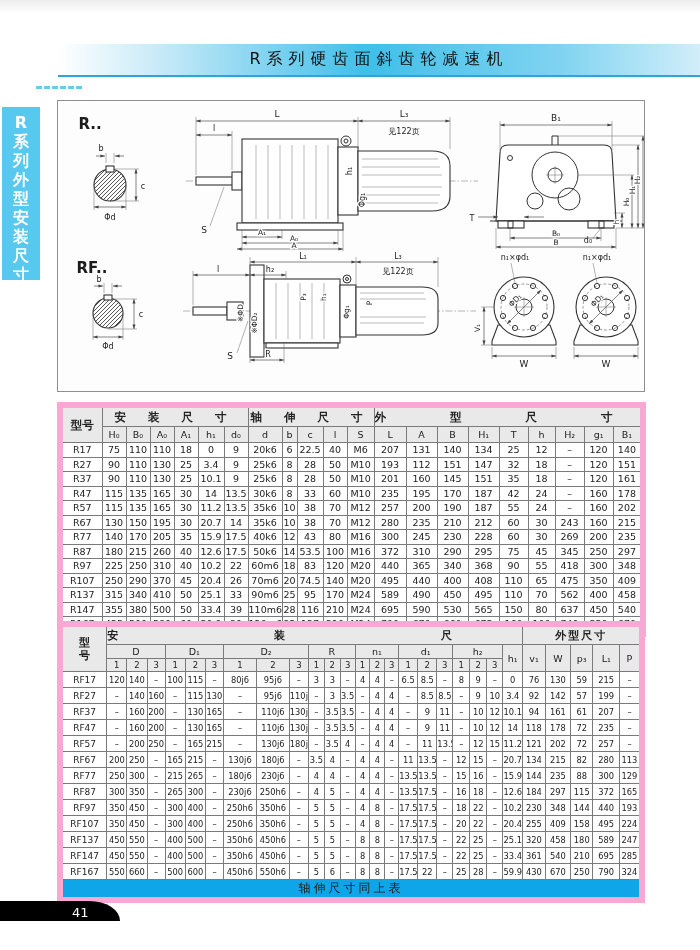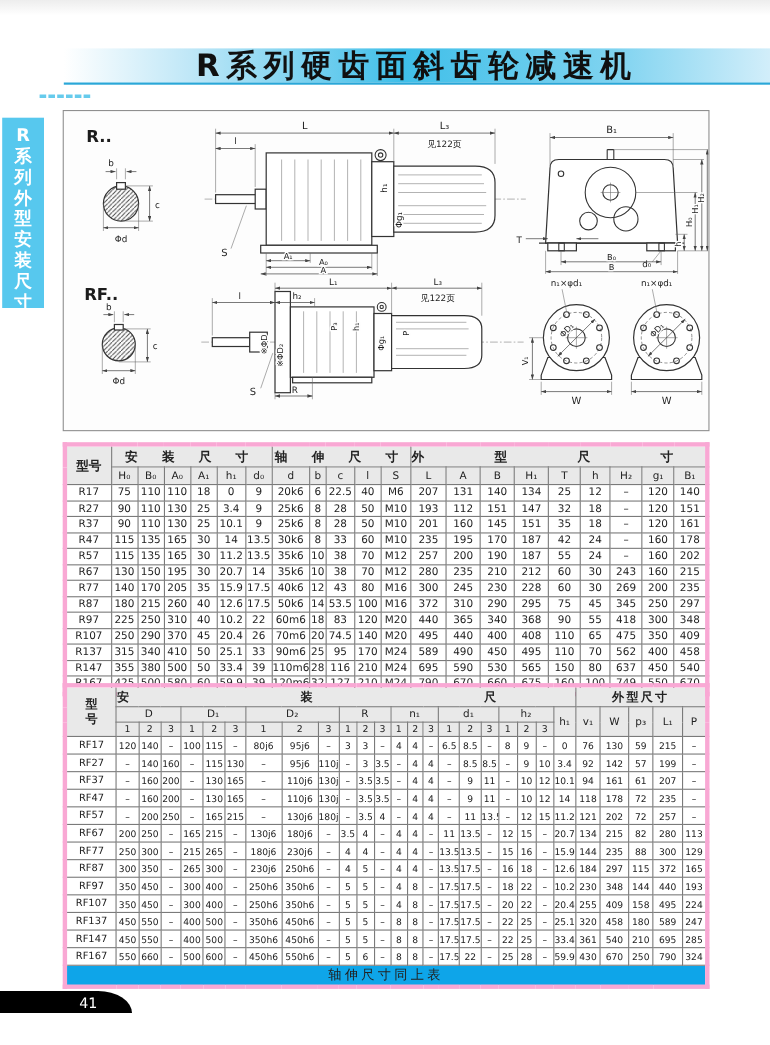--- a/index.html
+++ b/index.html
@@ -6,21 +6,21 @@
   body{
     width:700px;height:950px;position:relative;background:#fff;
     font-family:"DejaVu Sans","Liberation Sans",sans-serif;color:#222;overflow:hidden;
   }
   .topfade{position:absolute;left:0;top:0;width:700px;height:14px;
     background:linear-gradient(#ededed,#ffffff);}
   
   .band{position:absolute;left:58px;top:44px;width:642px;height:31px;
     background:linear-gradient(90deg,#ffffff 0%,#bfe7f7 18%,#3fbfe9 48%,#7fd3f0 78%,#d2eefa 100%);
     border-bottom:2px solid #2aa7d8;display:flex;align-items:center;justify-content:center;}
-  .band h1{margin:0;font-size:28px;font-weight:bold;letter-spacing:6px;color:#101010;}
+  .band h1{margin:0;font-size:16px;font-weight:normal;letter-spacing:6px;color:#101010;}
   .wm{position:absolute;left:36px;top:86px;width:46px;height:0;
     border-top:3px dashed #4cc2e9;opacity:.85;}
   
   .side{position:absolute;left:2px;top:107px;width:38px;height:173px;background:#57c8ee;
     color:#fff;font-weight:bold;font-size:16px;line-height:19px;text-align:center;
     white-space:pre-line;padding-top:6px;box-sizing:border-box;}
   
   .dbox{position:absolute;left:57px;top:100px;width:588px;height:292px;background:#fdfdfd;
     border:1px solid #8f8f8f;box-sizing:border-box;}
   .dnote{font-size:11px;color:#222;padding:2px 0 0 14px;letter-spacing:1px;}
@@ -32,21 +32,21 @@
   svg .dl{stroke:#444;stroke-width:.65;fill:none;}
   svg .xl{stroke:#666;stroke-width:.5;fill:none;}
   svg .bc{stroke:#555;stroke-width:.6;fill:none;stroke-dasharray:3 2;}
   svg text{fill:#1c1c1c;font-family:"DejaVu Sans","Liberation Sans",sans-serif;
     paint-order:stroke;stroke:#fdfdfd;stroke-width:2.5px;text-anchor:middle;}
   svg text.big{font-size:15px;font-weight:bold;stroke-width:0;}
   svg .t9{font-size:9px;} svg .t8{font-size:8px;} svg .t7{font-size:7.5px;}
   
   .twrap1{position:absolute;left:57px;top:402px;}
   .twrap2{position:absolute;left:57px;top:621px;}
-  table{border-collapse:collapse;table-layout:fixed;width:588px;border:4px solid #f9a8d4;}
+  table{border-collapse:collapse;table-layout:fixed;width:588px;border:6px solid #f9a8d4;}
   th,td{border:1px solid #7a7a7a;text-align:center;padding:0;white-space:nowrap;overflow:hidden;}
   thead th{background:#e9e9e9;font-weight:bold;}
   .t1 thead tr.grp th{font-size:11.5px;height:18px;}
   .t1 thead tr.sym th{font-size:9.5px;height:15px;font-weight:normal;background:#e9e9e9;}
   .t1 td{height:13.5px;font-size:9.5px;}
   .t2 thead tr.grp th{font-size:11px;height:17px;}
   .t2 thead tr.sub th{font-size:9.5px;height:13px;font-weight:normal;background:#e9e9e9;}
   .t2 thead tr.num th{font-size:8.5px;height:12px;font-weight:normal;background:#e9e9e9;}
   .t2 td{height:15px;font-size:8.3px;}
   .model-h{font-size:12px;}

